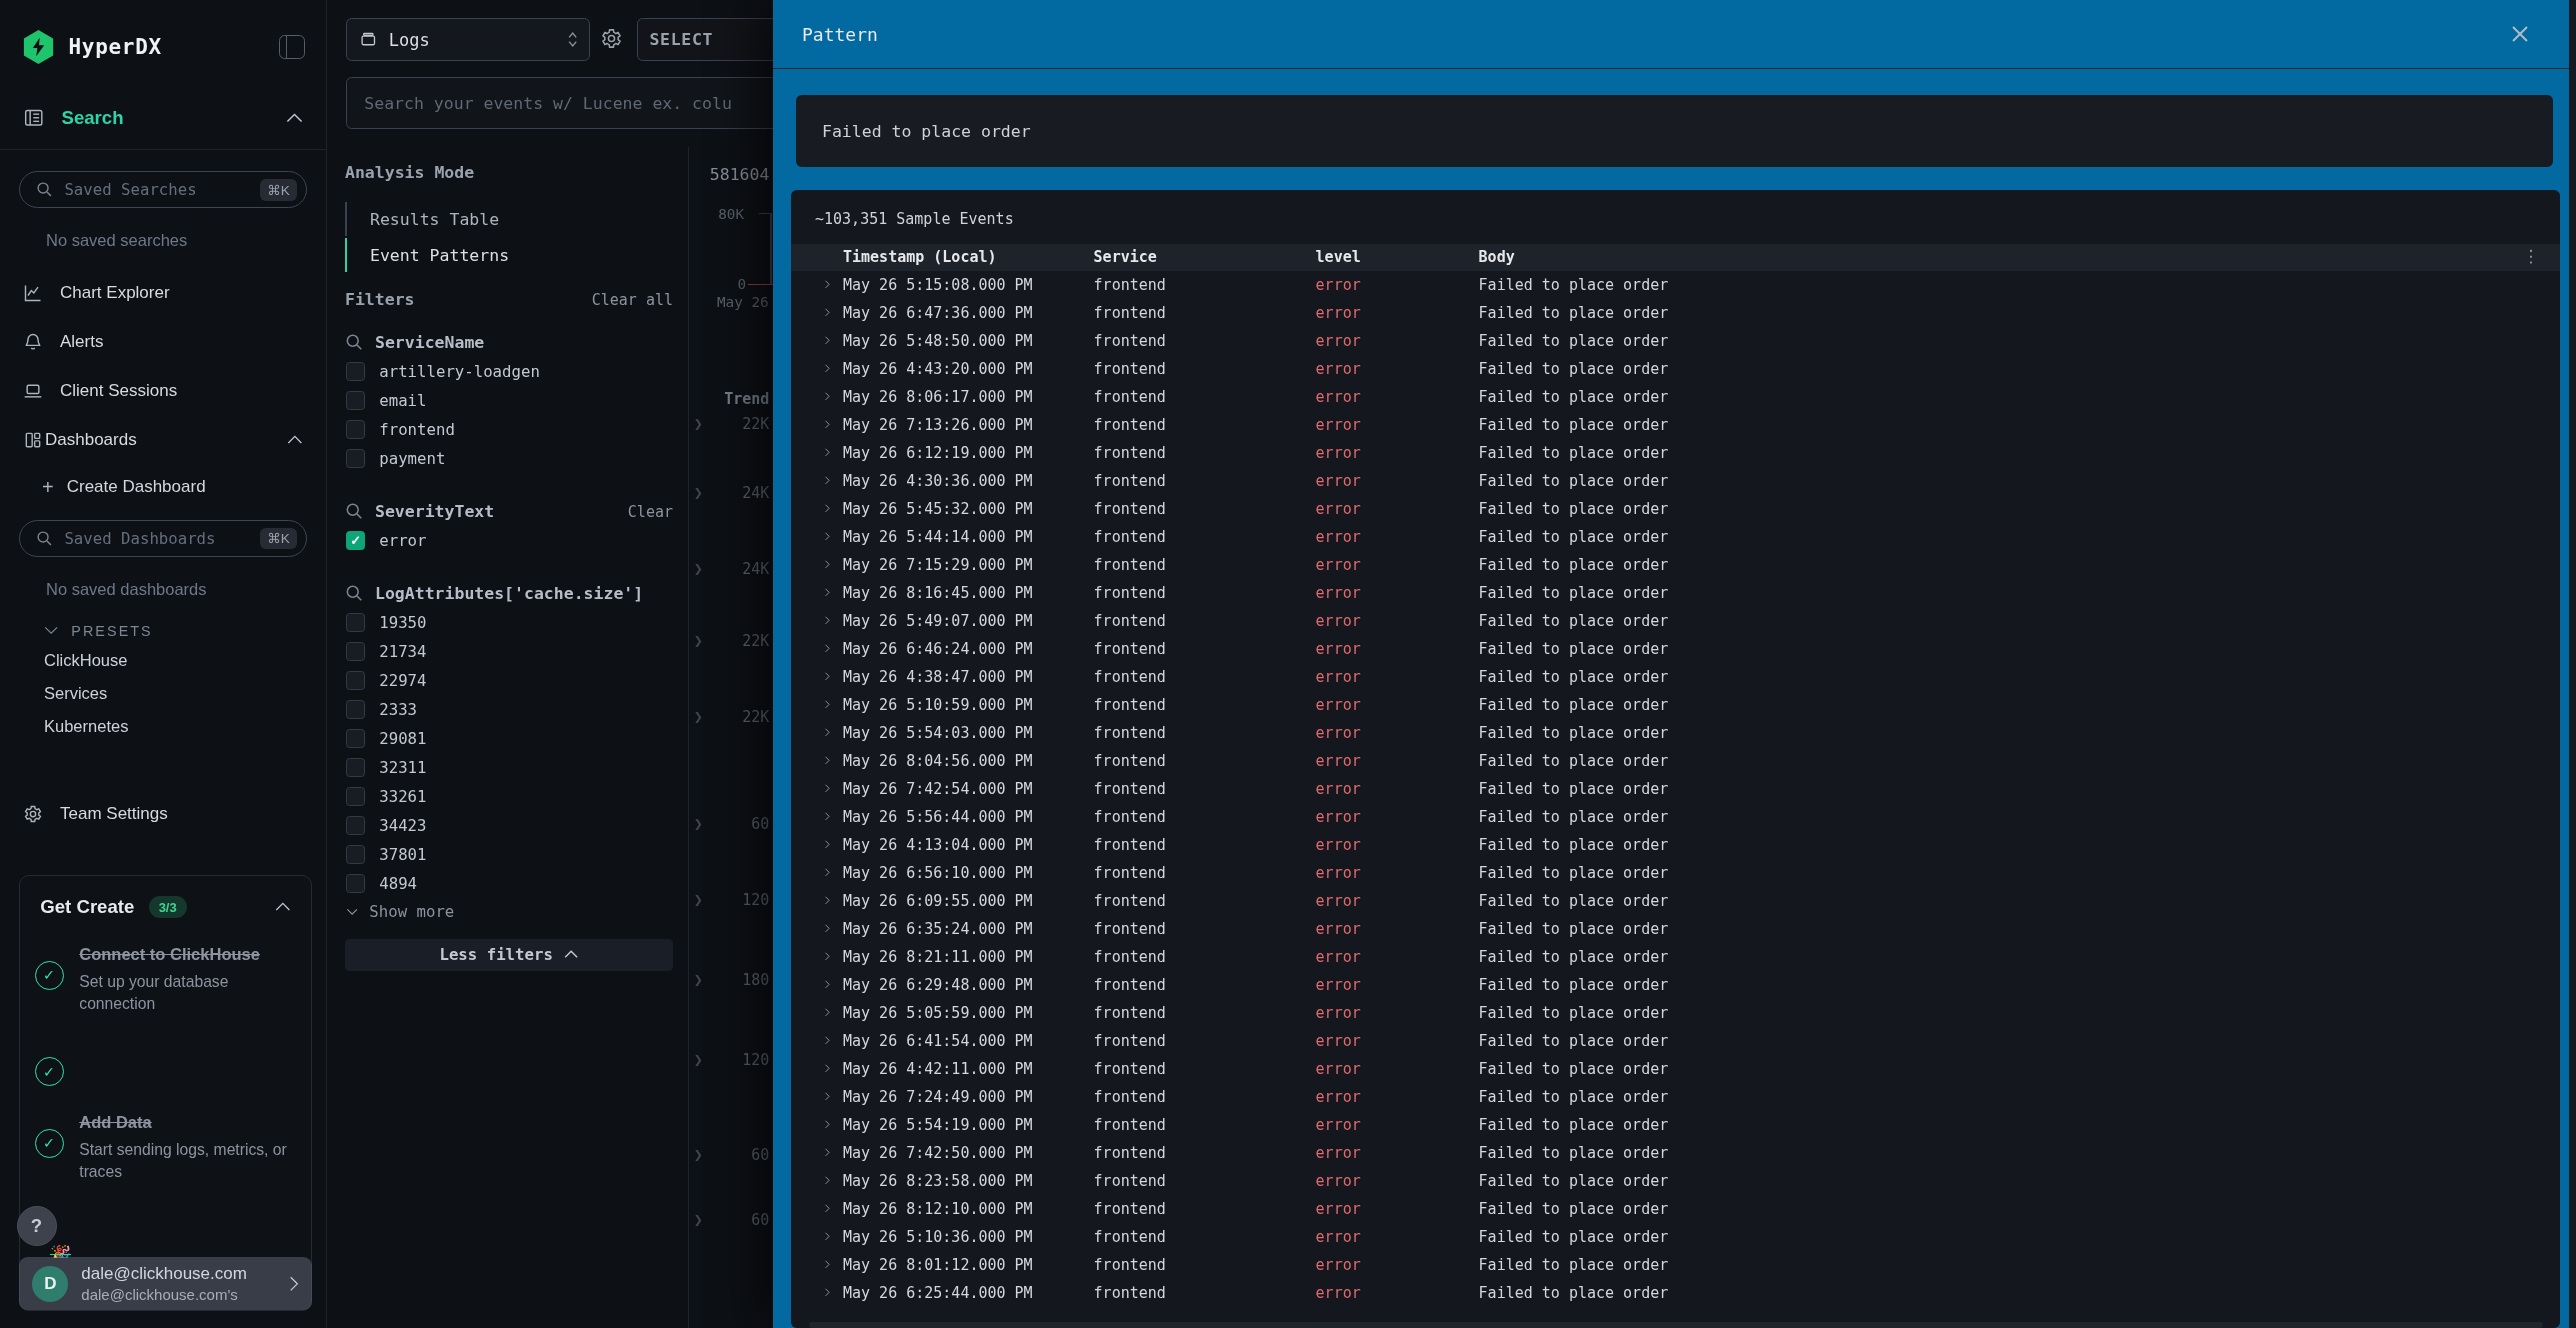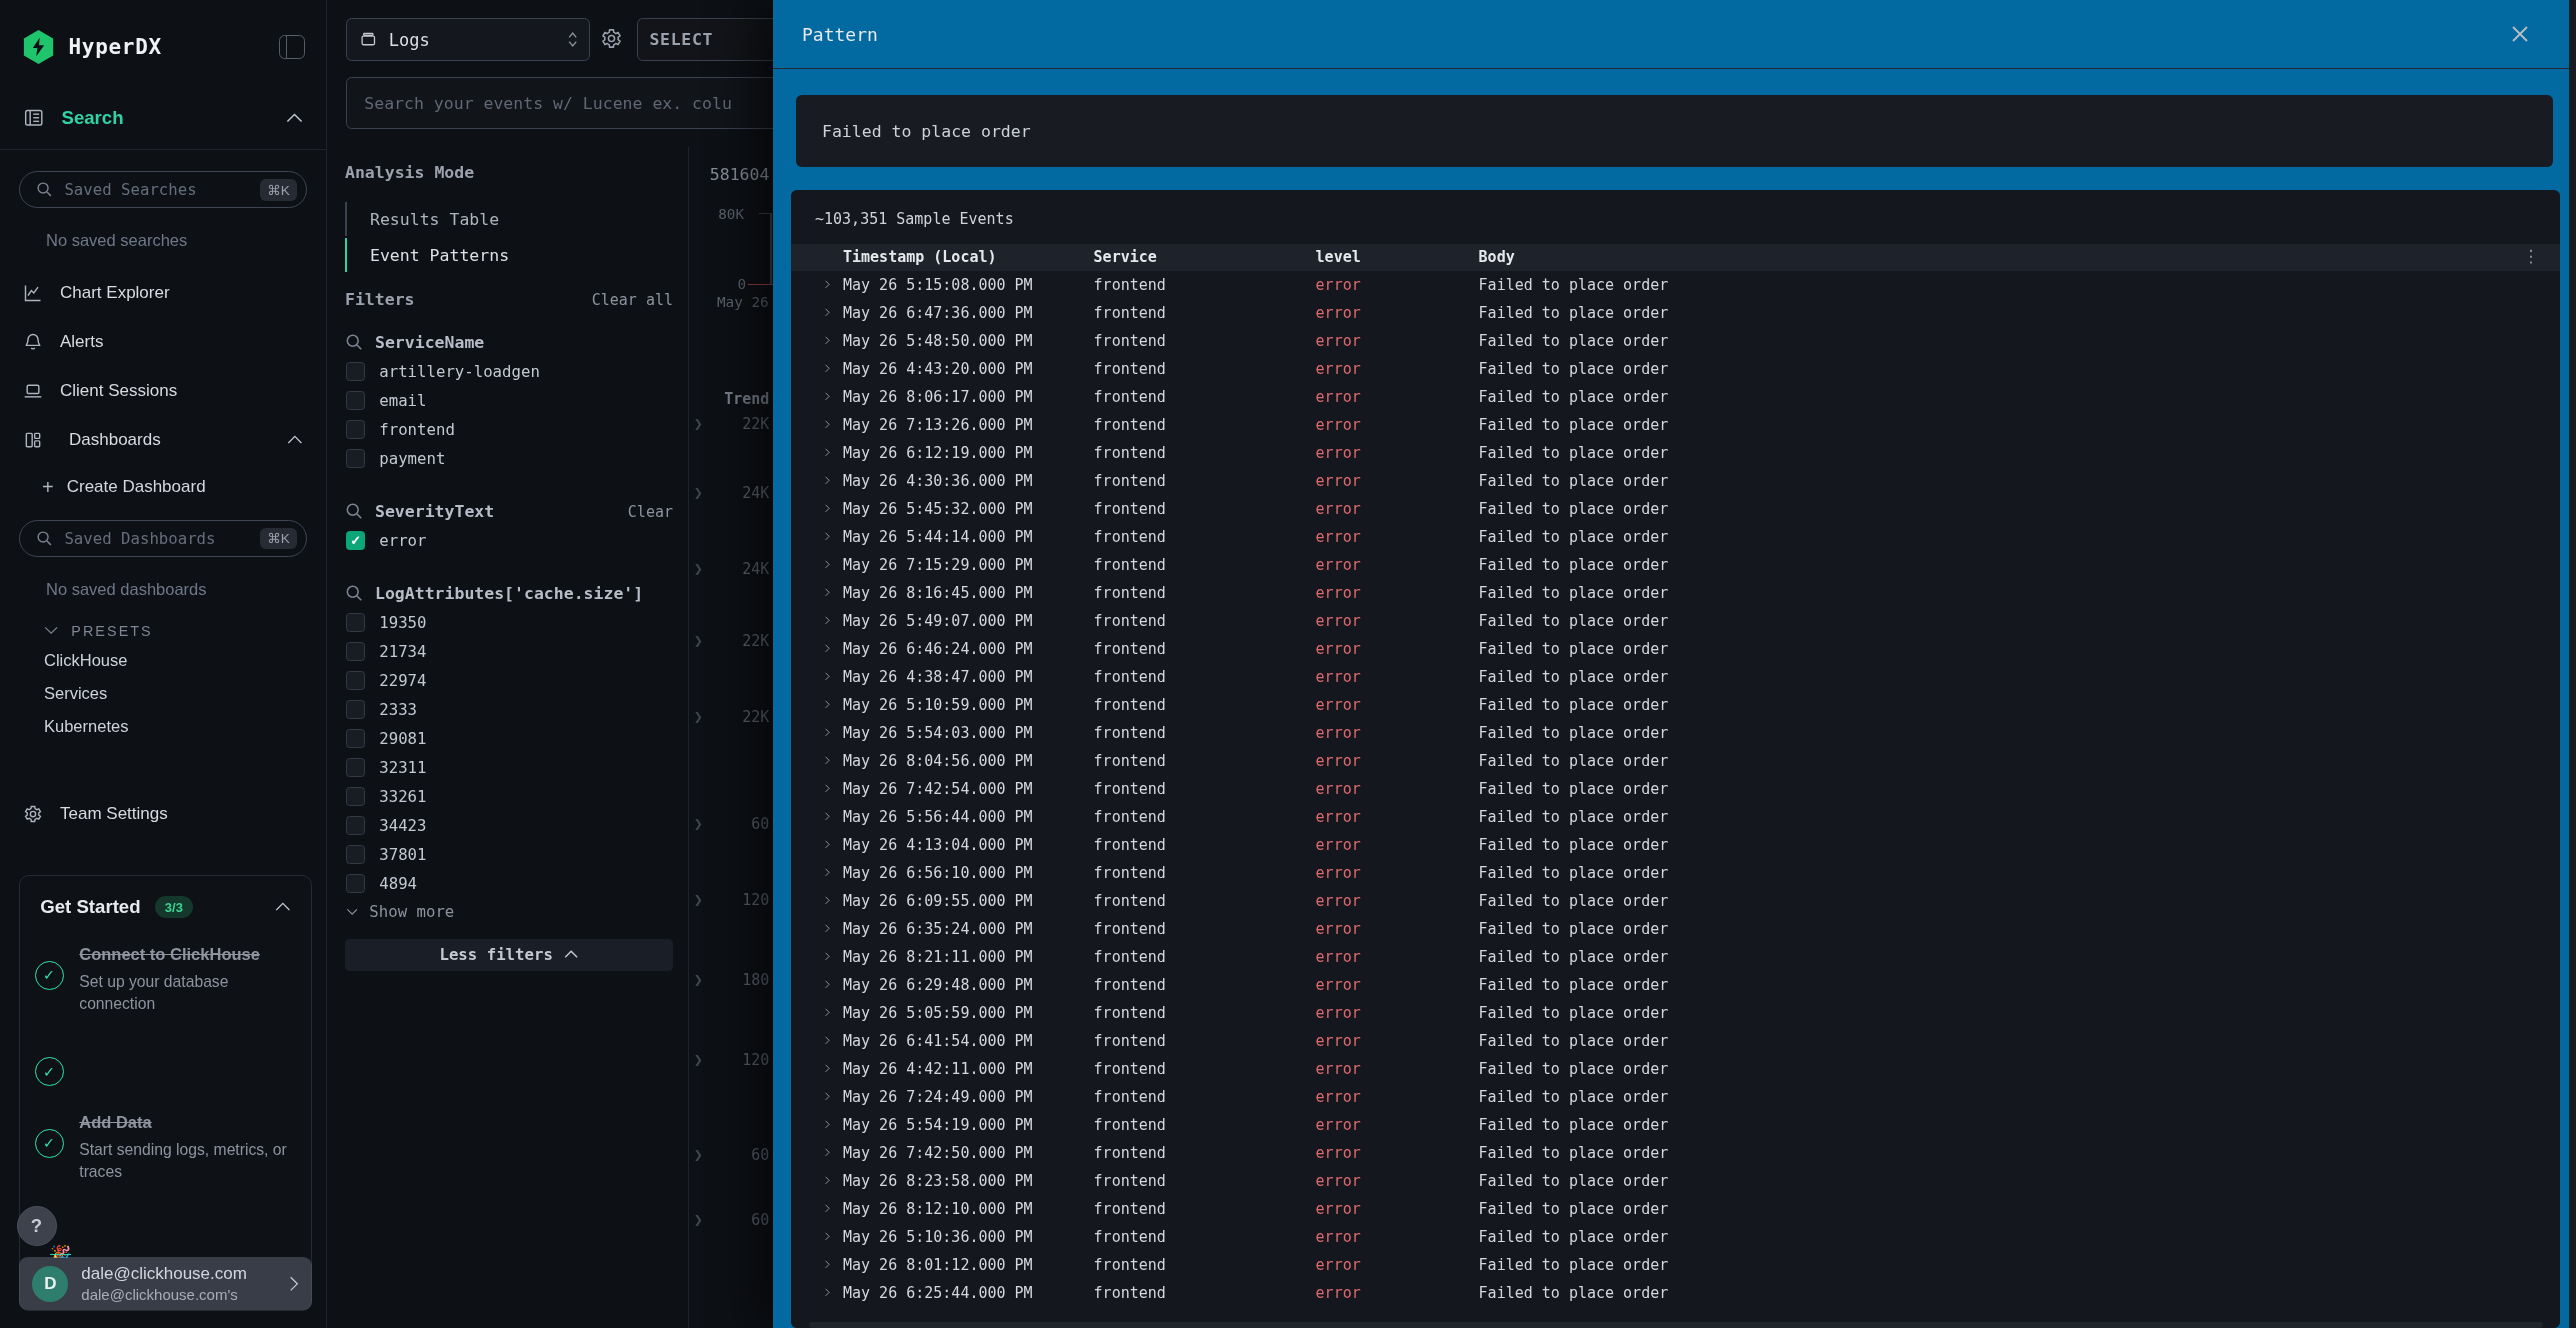--- a/index.html
+++ b/index.html
@@ -21,21 +21,21 @@
   .side-section .lbl { color:#2fd3a5; font-weight:bold; font-size:18.6px; }
   .side-section .left { display:flex; align-items:center; gap:17px; }
   .divider { height:0.7px; background:#1e222a; margin-top:20px; }
   .pill-input { display:flex; align-items:center; gap:11.4px; margin:21.5px 19.3px 0; height:37px; border:0.7px solid #3e4553; border-radius:715px; padding:0 8.6px 0 15.7px; background:#0d1015; }
   .pill-input input { flex:1; background:transparent; border:none; outline:none; font-family:"DejaVu Sans Mono", monospace; font-size:15.7px; color:#e6e8ec; min-width:0; }
   .pill-input input::placeholder { color:#646e7d; }
   .kbd { background:#262b34; color:#9aa1ad; border-radius:5.7px; padding:2.9px 7.2px; font-size:13.6px; font-family:"Liberation Sans", sans-serif; }
   .empty-text { color:#6f7889; font-size:16.5px; margin:23px 0 0 46px; }
   .nav-item { display:flex; align-items:center; gap:17px; padding:0 23px; height:46px; margin-top:2.9px; font-size:17px; color:#d8dbe0; }
   .nav-item.spread { justify-content:space-between; }
-  .nav-item .left { display:flex; align-items:center; gap:26px; }
+  .nav-item .left { display:flex; align-items:center; gap:2px; }
   .create-dash { display:flex; align-items:center; gap:13px; margin:8.6px 0 0 42px; font-size:17px; color:#d4d8de; height:31.5px; }
   .plus { font-size:20px; color:#aeb4be; }
   .presets-row { display:flex; align-items:center; gap:13px; margin:18.6px 0 0 44px; color:#7d8694; font-size:14.3px; letter-spacing:2.1px; height:26px; }
   .preset-item { margin-left:44px; font-size:16.5px; color:#ced3da; height:33px; display:flex; align-items:center; }
   .team-row { display:flex; align-items:center; gap:17px; padding:0 23px; margin-top:53px; height:36px; font-size:17px; color:#d8dbe0; }
 
   .gs-card { position:absolute; left:19.3px; right:14.3px; top:875px; height:436px; border:0.7px solid #262b33; border-radius:10px; background:#0e1116; overflow:hidden; }
   .gs-head { display:flex; align-items:center; gap:14.3px; padding:20px 20px 0 20px; }
   .gs-title { font-size:18.6px; font-weight:bold; color:#e8eaee; }
   .gs-badge { background:#14392c; color:#3fd495; font-weight:bold; font-size:13px; border-radius:715px; padding:3.6px 10px; }
@@ -225,21 +225,21 @@
     <div class="team-row">
       <svg width="20" height="20" viewBox="0 0 24 24" fill="none" stroke="#aeb4be" stroke-width="1.7">
           <circle cx="12" cy="12" r="3.2"></circle>
           <path d="M19 12a7 7 0 0 0-.1-1.2l2-1.6-2-3.4-2.4 1a7 7 0 0 0-2-1.2L14 3h-4l-.5 2.6a7 7 0 0 0-2 1.2l-2.4-1-2 3.4 2 1.6A7 7 0 0 0 5 12c0 .4 0 .8.1 1.2l-2 1.6 2 3.4 2.4-1a7 7 0 0 0 2 1.2L10 21h4l.5-2.6a7 7 0 0 0 2-1.2l2.4 1 2-3.4-2-1.6c.1-.4.1-.8.1-1.2z"></path>
         </svg>
       <span>Team Settings</span>
     </div>
 
     <div class="gs-card">
       <div class="gs-head">
-        <span class="gs-title">Get Started</span>
+        <span class="gs-title">Get Create</span>
         <span class="gs-badge">3/3</span>
         <svg class="chev" width="15.7" height="9.3" viewBox="0 0 24 14" fill="none" stroke="#c3c8d2" stroke-width="2">
             <polyline points="2,12 12,2 22,12"></polyline>
           </svg>
       </div>
       <div class="gs-item">
         <span class="gs-check">✓</span>
         <span class="gs-body">
           <div class="gs-item-title">Connect to ClickHouse</div>
           <div class="gs-item-desc">Set up your database connection</div>

